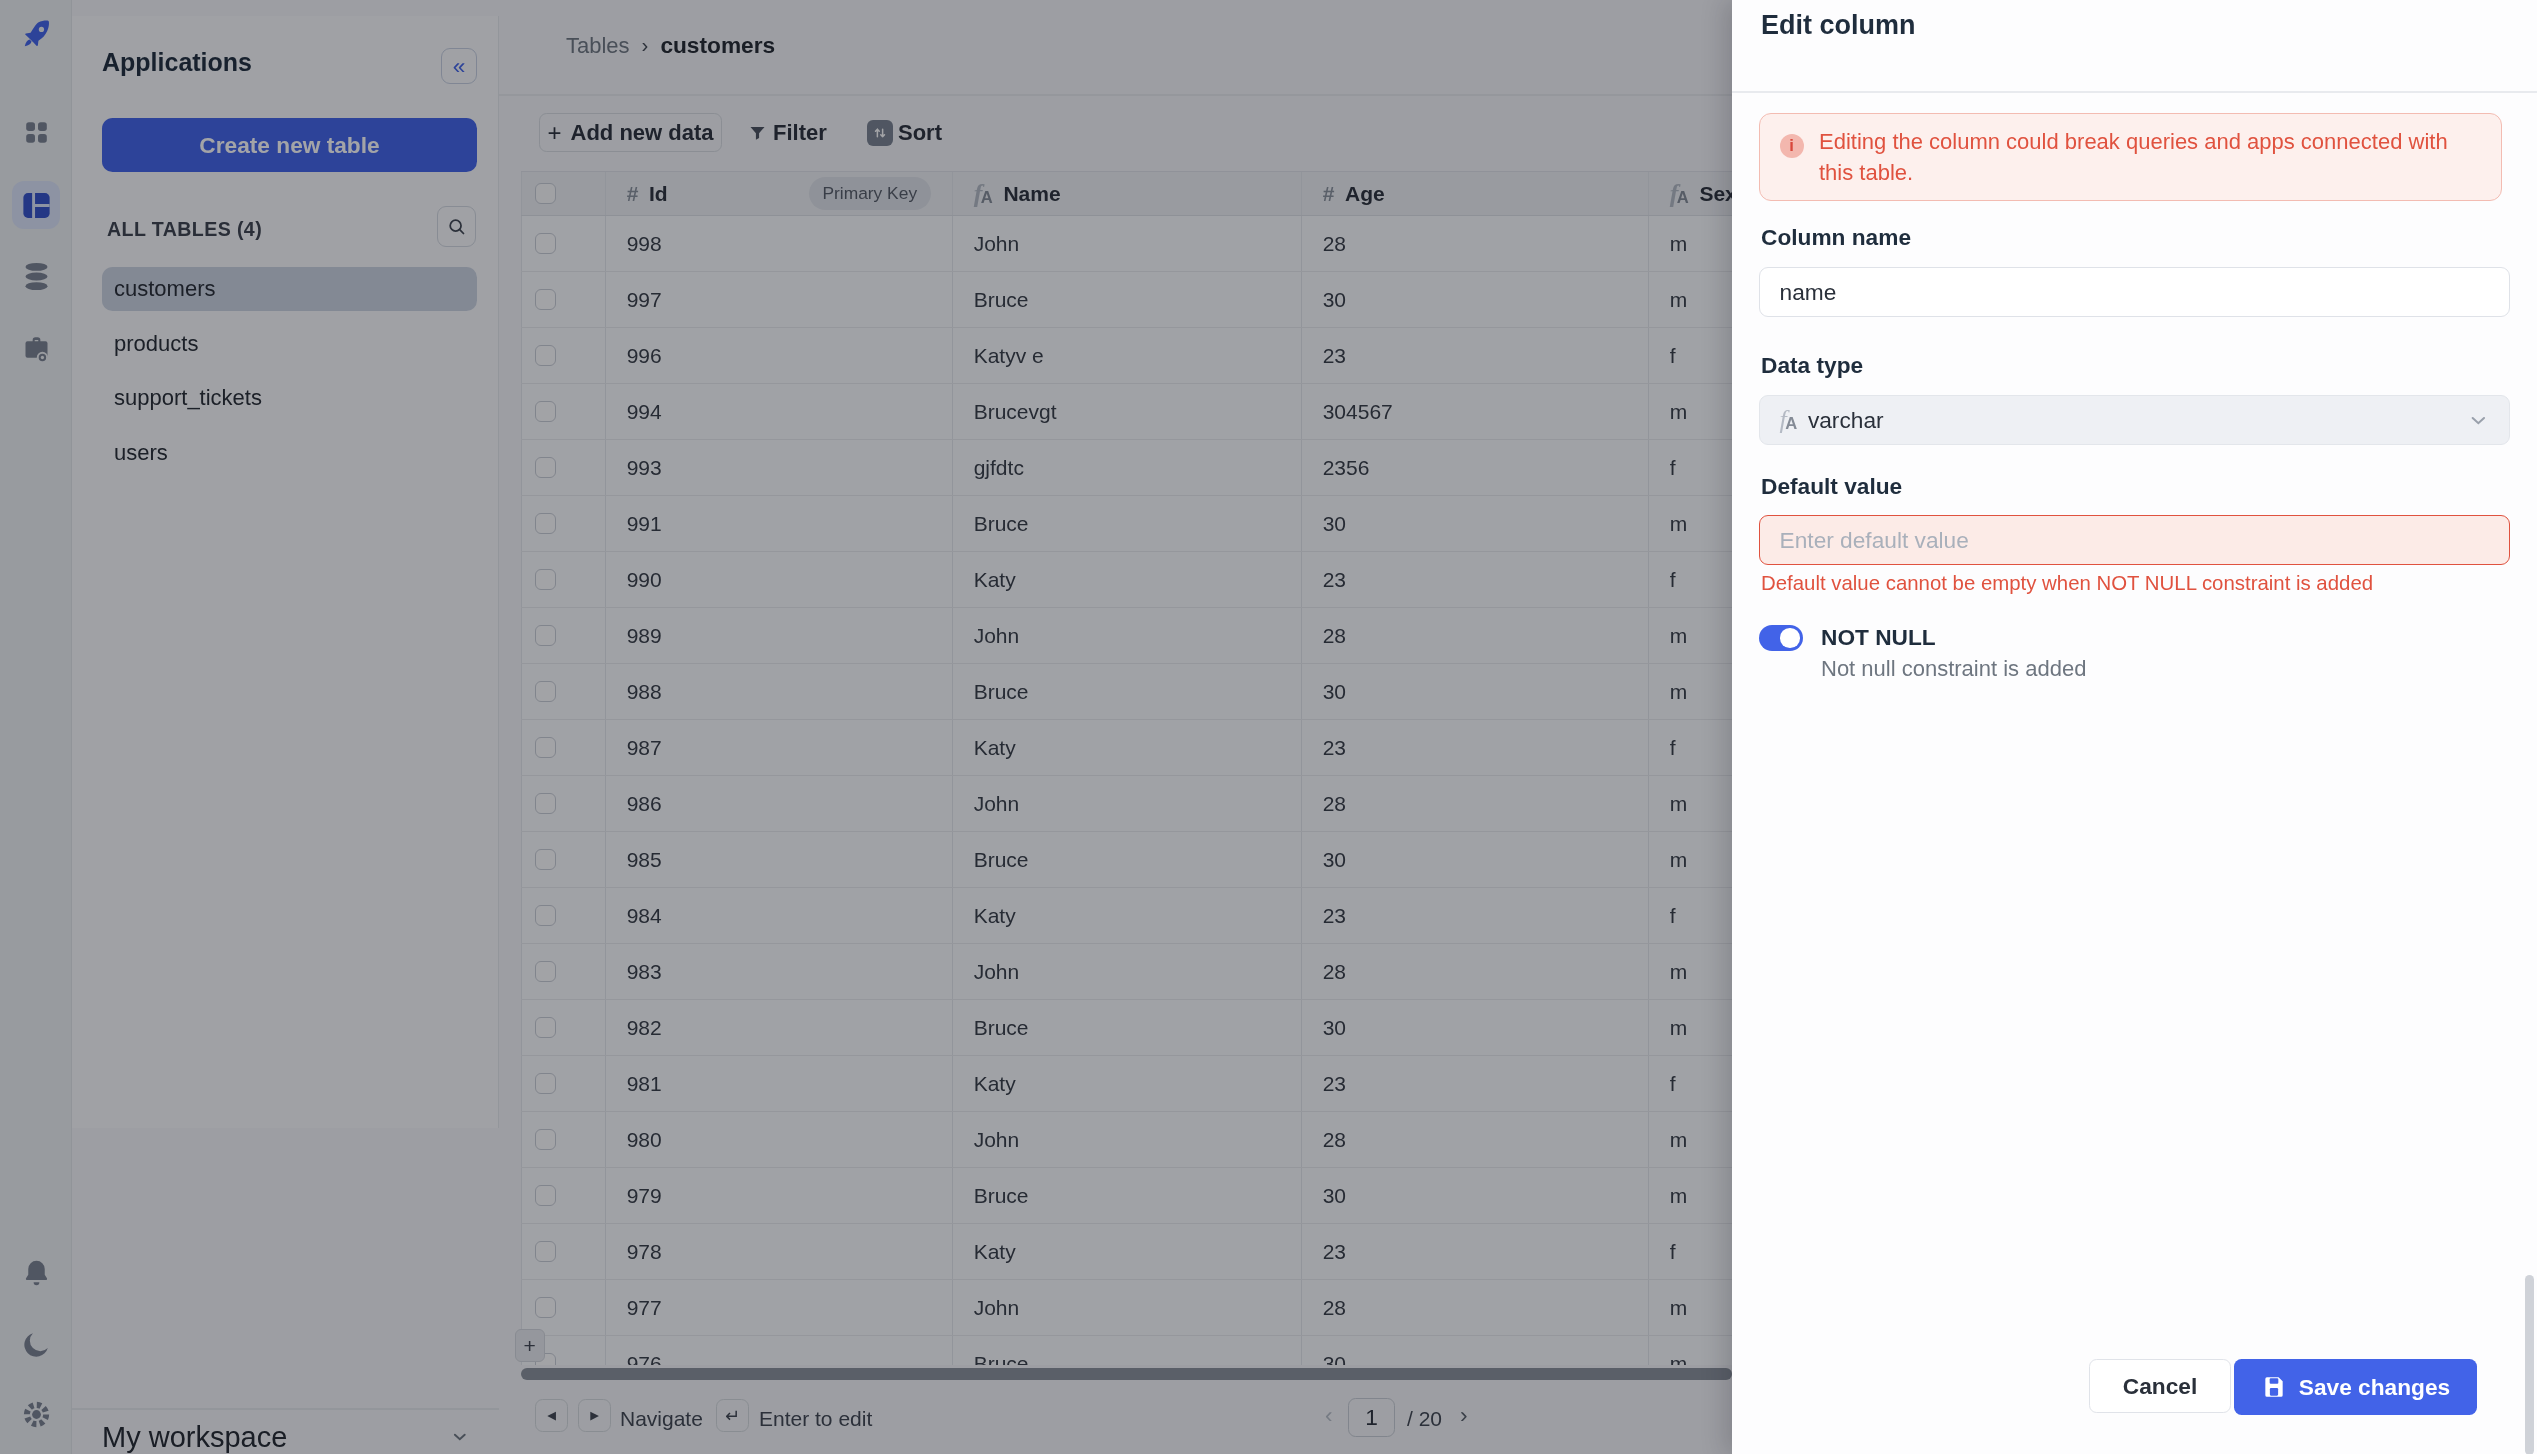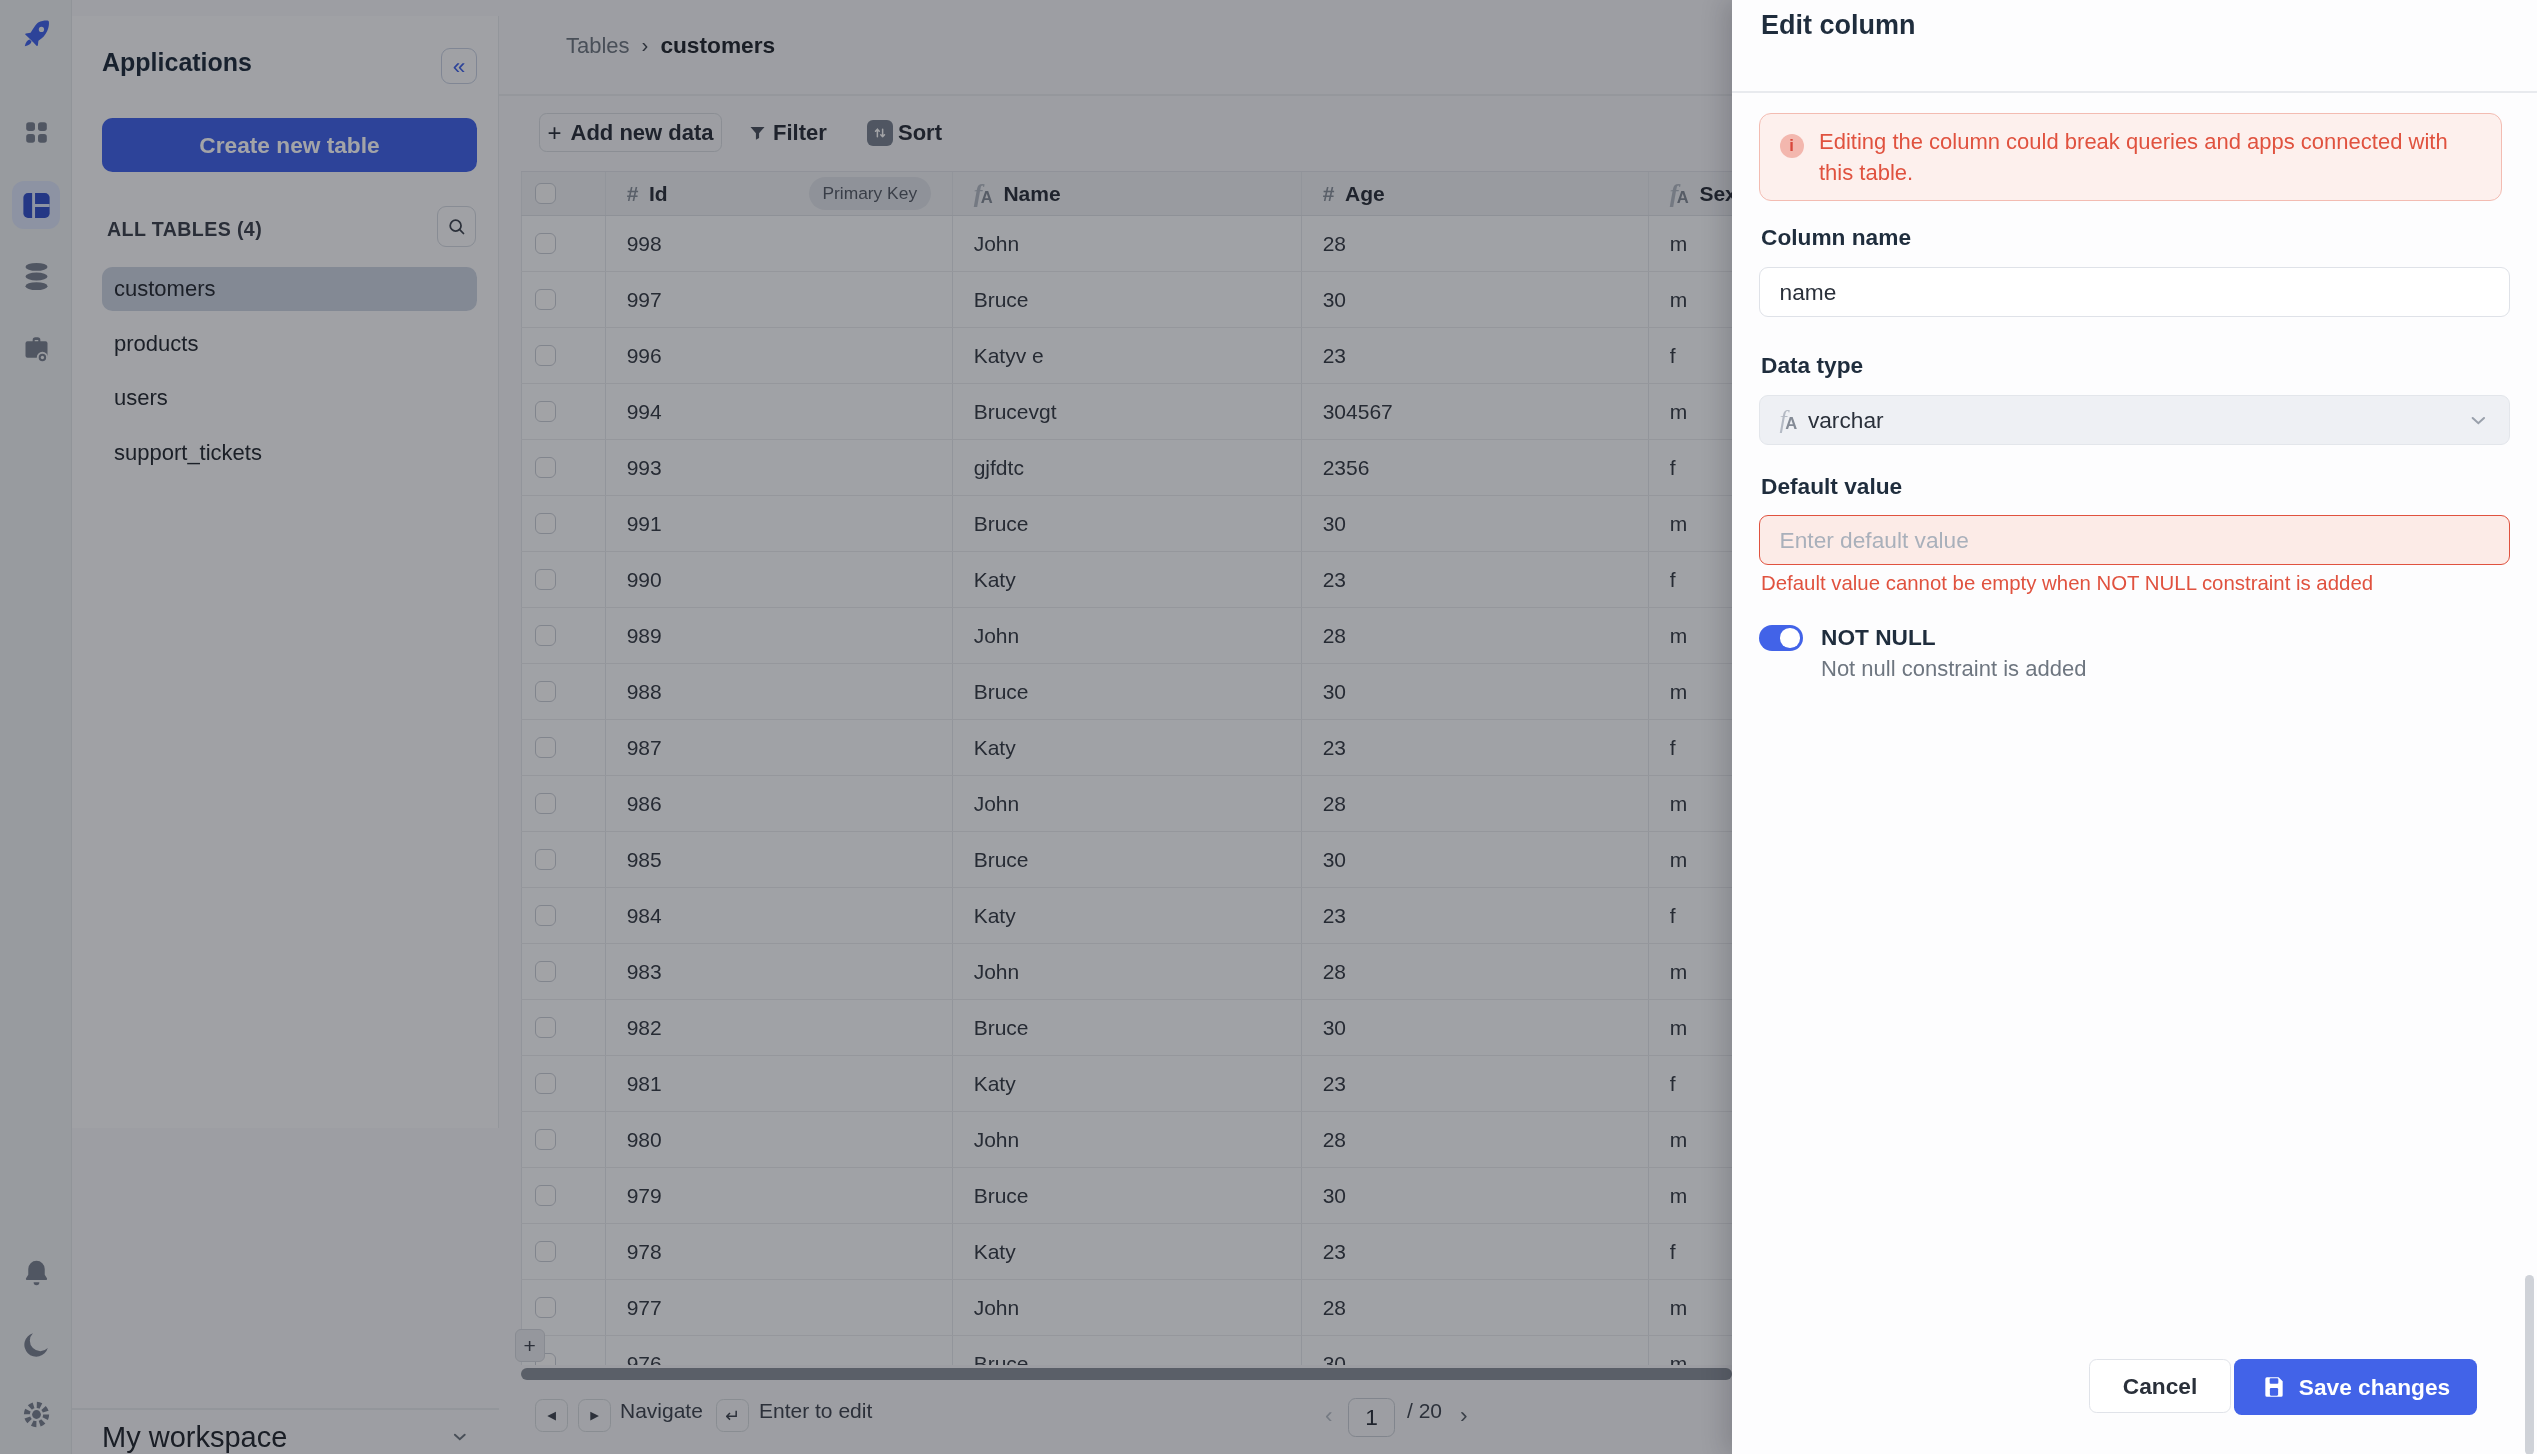--- a/index.html
+++ b/index.html
@@ -74,21 +74,21 @@
   .ficon .fi-a{font-size:16.6px;font-weight:700;color:#848b96;margin-left:-1.5px;}
   .pk-badge{margin-left:auto;margin-right:21px;background:#dfe2e8;color:#555b66;font-size:17.4px;border-radius:754px;padding:6px 13.6px;font-weight:400;}
   .cbx{width:21px;height:21px;border:1.5px solid #c9cdd5;border-radius:6px;background:rgba(255,255,255,.65);}
   .addrow-btn{position:absolute;left:16.6px;top:1329px;width:30px;height:33px;border-radius:6px;background:#e9ebef;border:1.5px solid #d4d7dd;
     display:flex;align-items:center;justify-content:center;font-size:21px;color:#3f4550;z-index:5;}
   .hscroll{position:absolute;left:22.7px;top:1368px;width:1211px;height:12px;border-radius:6px;background:#8a9099;}
 
   .mfooter{position:absolute;left:0;top:1381px;width:1234px;height:74px;}
   .nav-sq{position:absolute;top:18px;width:33px;height:33px;border:1.5px solid #d6dade;border-radius:7.6px;background:transparent;
     display:flex;align-items:center;justify-content:center;font-size:11.3px;color:#3f4550;}
-  .mf-label{position:absolute;top:18px;font-size:21px;color:#3f4550;}
+  .mf-label{position:absolute;top:26px;font-size:21px;color:#3f4550;}
   .pg-chip{position:absolute;top:16.6px;width:47px;height:39px;border:1.5px solid #c9cdd5;border-radius:7.6px;
     display:flex;align-items:center;justify-content:center;font-size:22.7px;color:#2a303a;background:transparent;}
   .pg-prev{position:absolute;top:21px;font-size:22.7px;color:#b7bdc7;}
   .pg-next{position:absolute;top:21px;font-size:22.7px;color:#565d68;}
 
   
   .dim{position:absolute;left:0;top:0;width:1732px;height:1455px;background:rgba(13,16,23,.38);z-index:40;}
 
   
   .drawer{position:absolute;left:1732px;top:0;width:805px;height:1455px;background:#fdfdfe;z-index:50;
@@ -195,22 +195,22 @@
       <span style="display:flex">
         <svg width="21" height="21" viewBox="0 0 24 24" fill="none" stroke="#3f4550" stroke-width="2" stroke-linecap="round">
             <circle cx="11" cy="11" r="6.2"></circle>
             <path d="M15.7 15.7 20 20"></path>
           </svg>
       </span>
     </button>
     <div class="tables-list">
         <div class="side-item selected">customers</div>
         <div class="side-item">products</div>
+        <div class="side-item">support_tickets</div>
         <div class="side-item">users</div>
-        <div class="side-item">support_tickets</div>
       </div>
     <div class="ws-divider"></div>
     <div class="workspace">
       <span class="ws-label">My workspace</span>
       <span class="ws-chevron" style="display:flex">
         <svg width="19.6" height="19.6" viewBox="0 0 24 24" fill="none" stroke="#6e7680" stroke-width="2.4" stroke-linecap="round">
             <path d="M6 9.5l6 5.5 6-5.5"></path>
           </svg>
       </span>
     </div>

